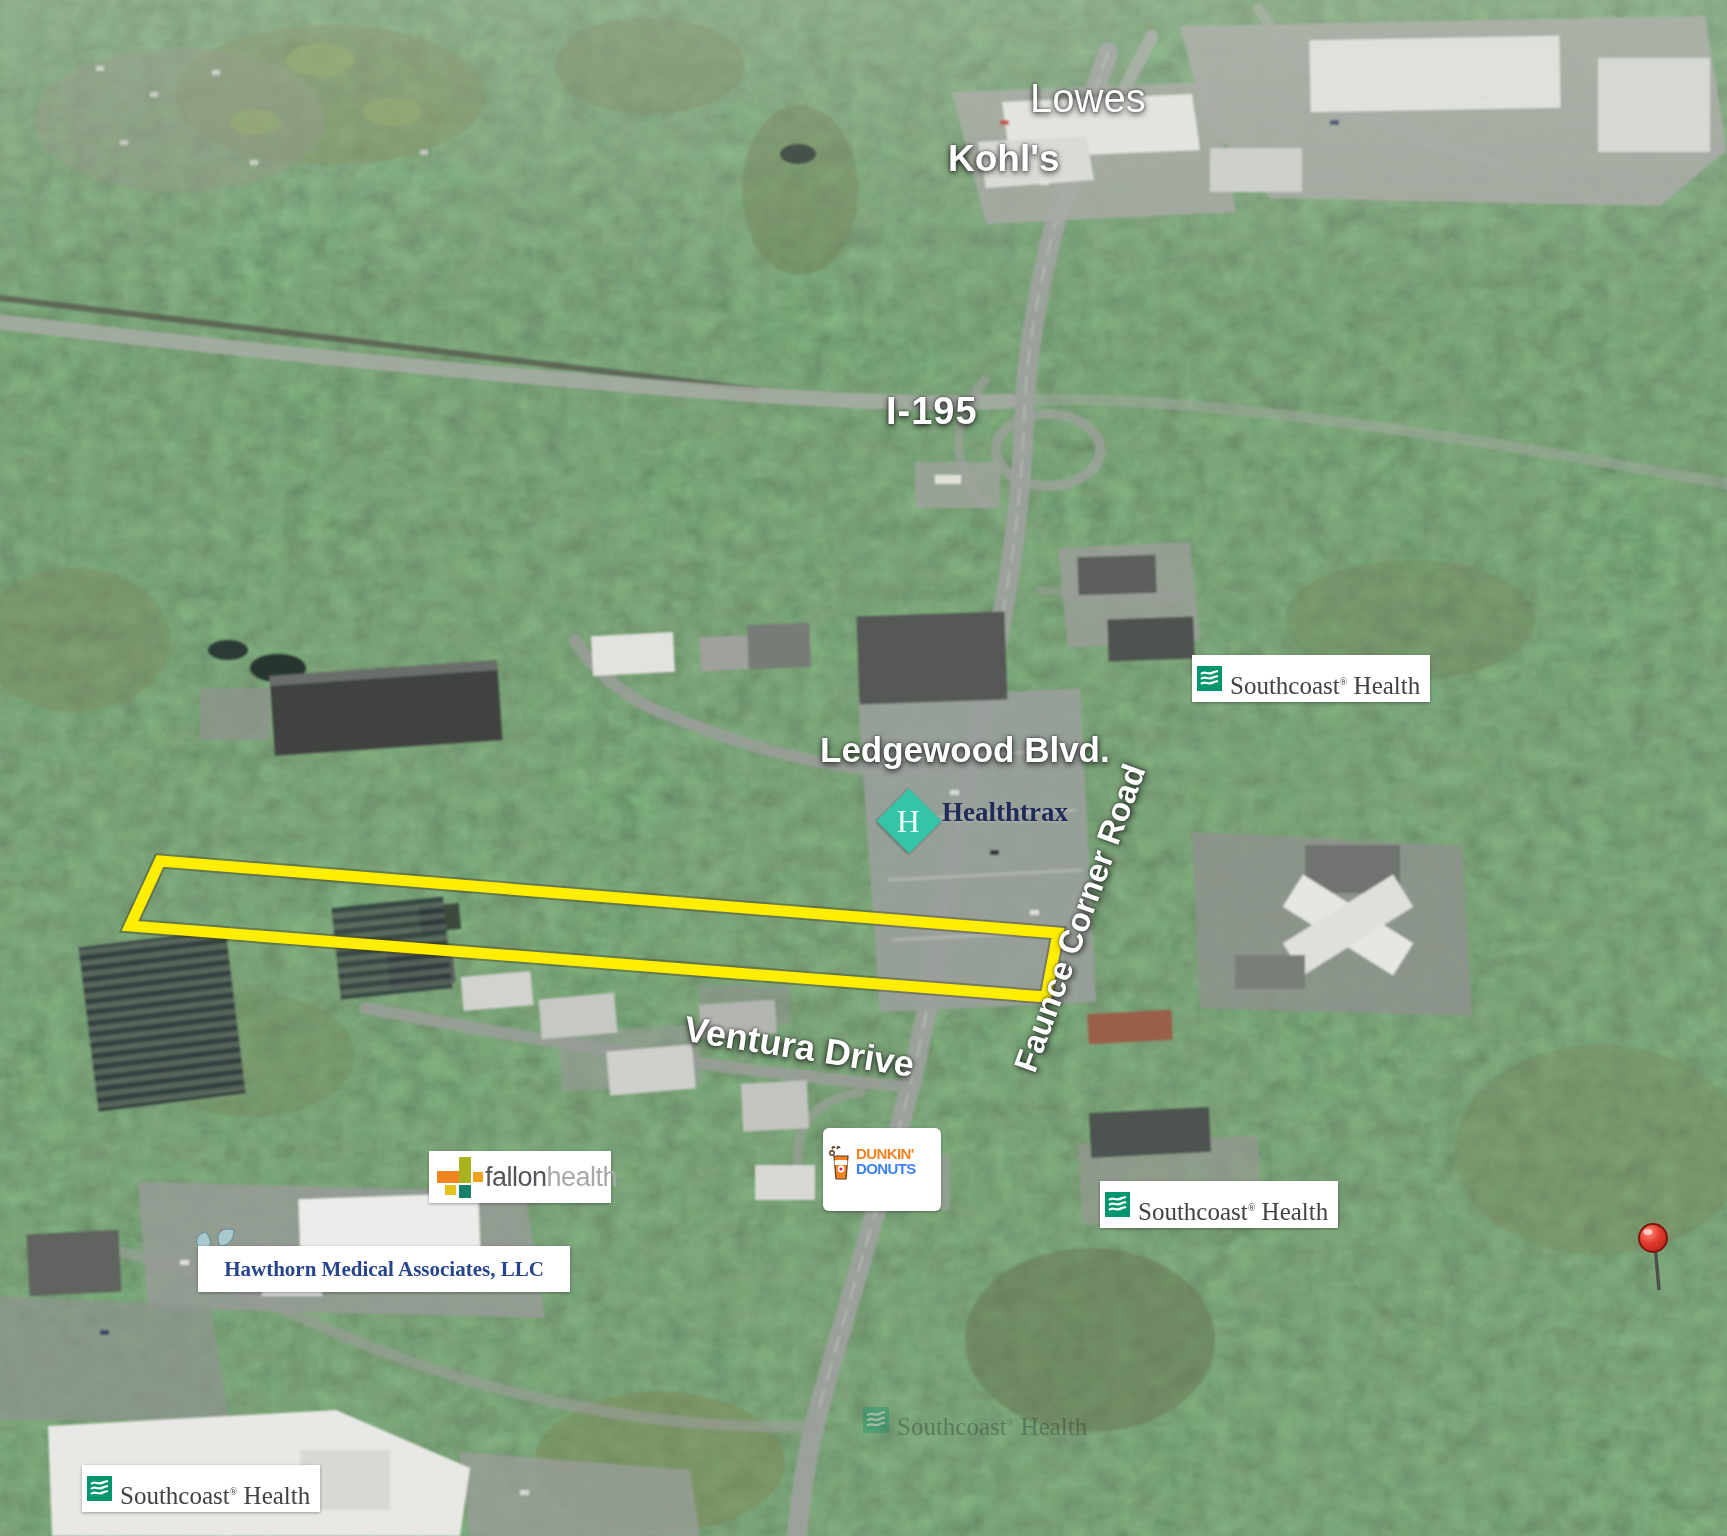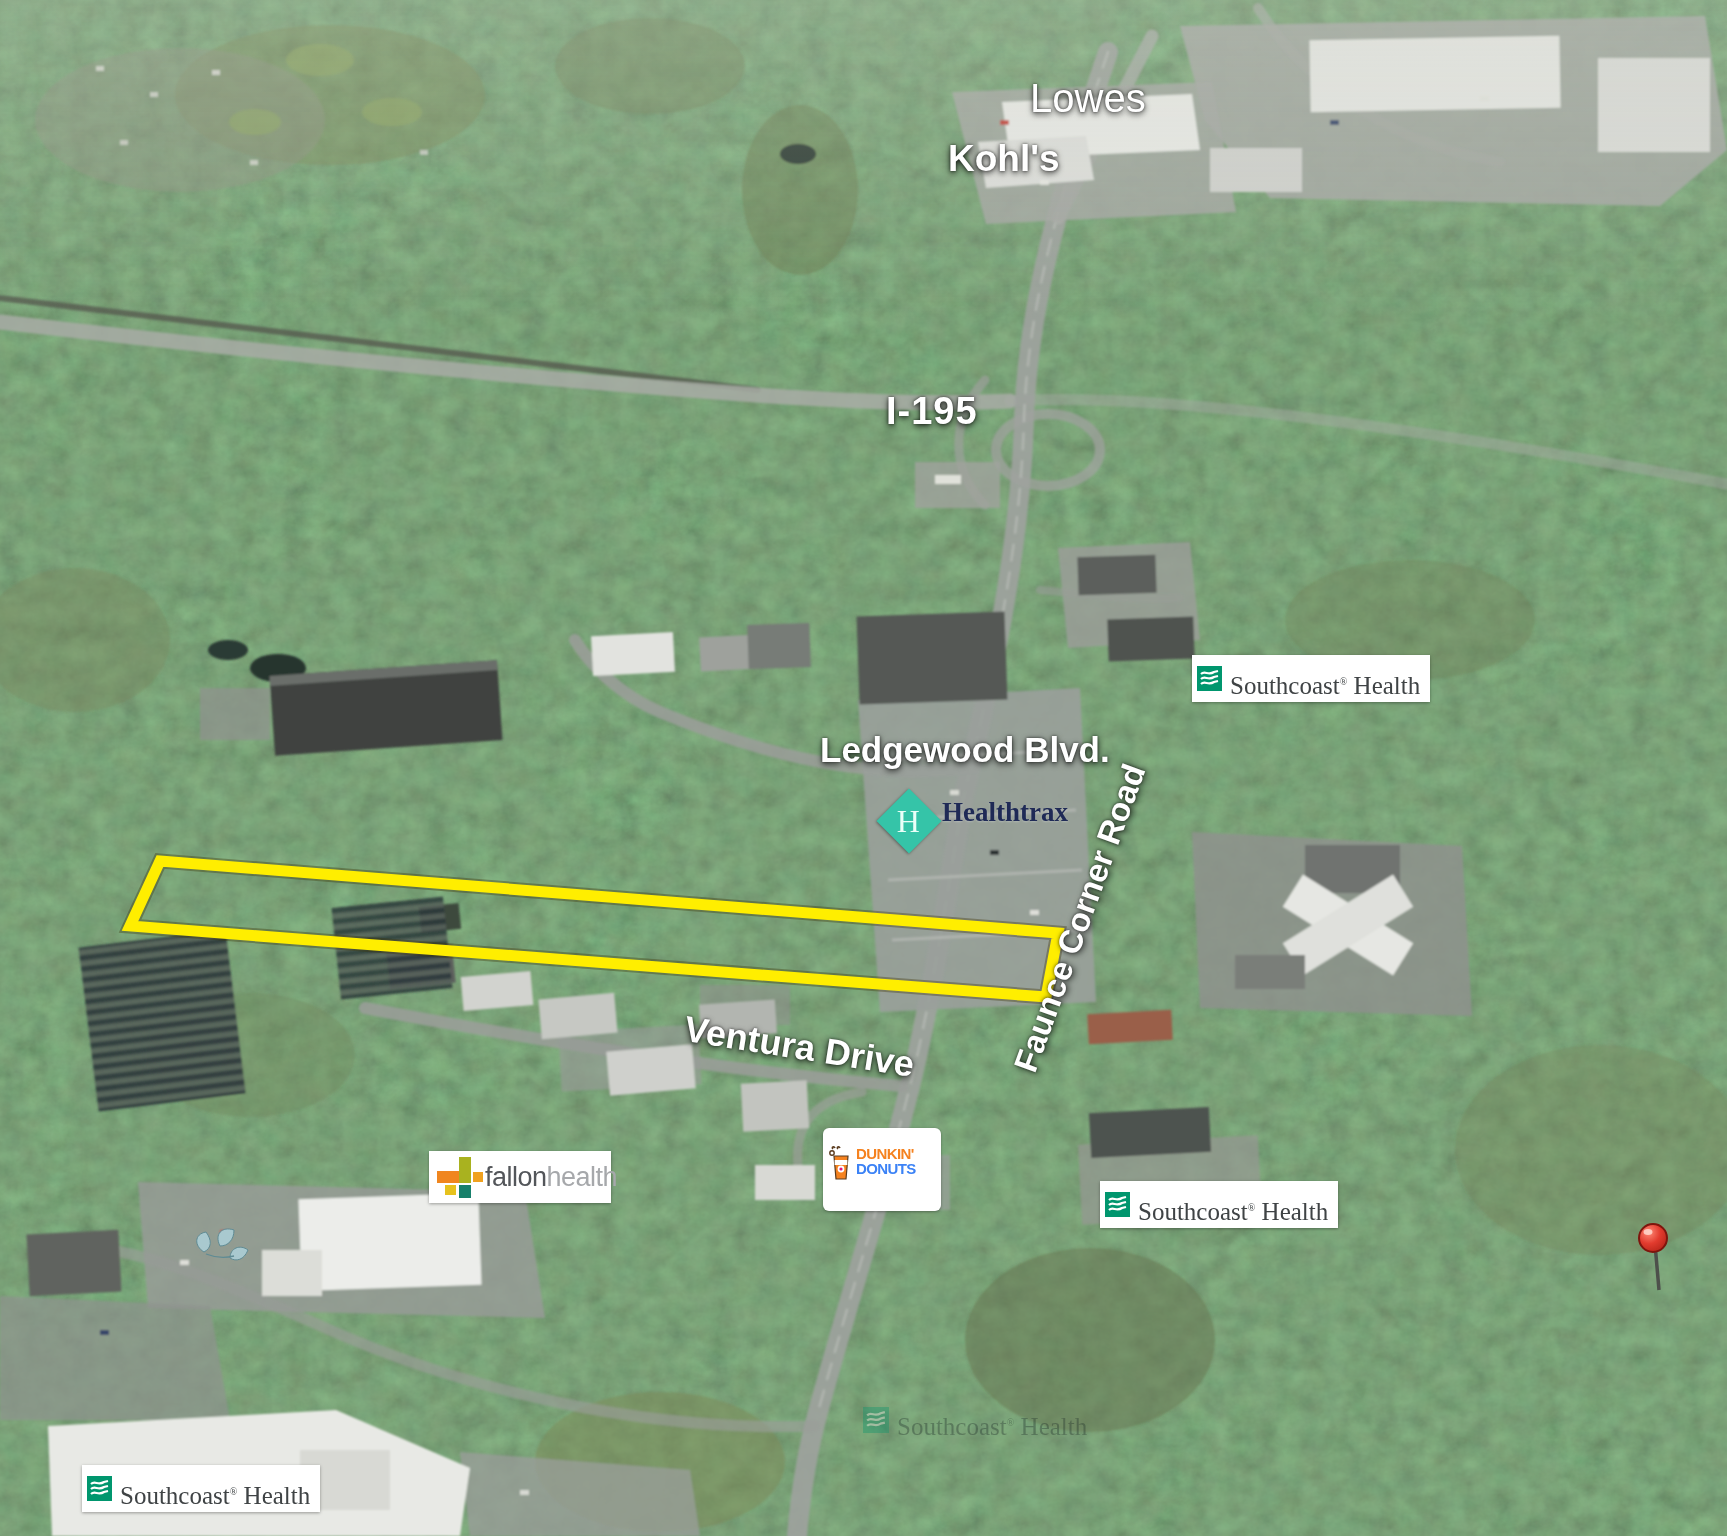--- a/index.html
+++ b/index.html
@@ -324,20 +324,23 @@
   </div>
 
   <svg id="hawthorn-leaves" width="70" height="50" viewBox="0 0 70 50">
     <g fill="#a9c9cf" stroke="#5f8b94" stroke-width="1">
       <path d="M18,28 C8,22 8,10 20,8 C26,16 26,24 18,28 Z"></path>
       <path d="M34,22 C28,10 36,2 48,6 C48,16 42,22 34,22 Z"></path>
       <path d="M44,34 C44,24 54,20 62,26 C58,36 50,38 44,34 Z"></path>
     </g>
     <path d="M20,30 C30,34 40,34 48,32" stroke="#5f8b94" stroke-width="1.3" fill="none"></path>
   </svg>
+  <div id="hawthorn">
+    <span class="hm-text">Hawthorn Medical Associates, LLC</span>
+  </div>
 
   <svg id="pin" width="48" height="78" viewBox="0 0 48 78">
     <line x1="23" y1="24" x2="27" y2="70" stroke="#4d504b" stroke-width="3.5"></line>
     <circle cx="21" cy="18" r="14" fill="url(#pinGrad2)" stroke="#7e150d" stroke-width="2"></circle>
     <ellipse cx="16" cy="12" rx="4.5" ry="3" fill="#ffd9cf" opacity="0.85"></ellipse>
     <defs>
       <radialGradient id="pinGrad2" cx="0.35" cy="0.3" r="0.9">
         <stop offset="0" stop-color="#ff8a77"></stop>
         <stop offset="0.45" stop-color="#e23b2e"></stop>
         <stop offset="1" stop-color="#a81d12"></stop>

